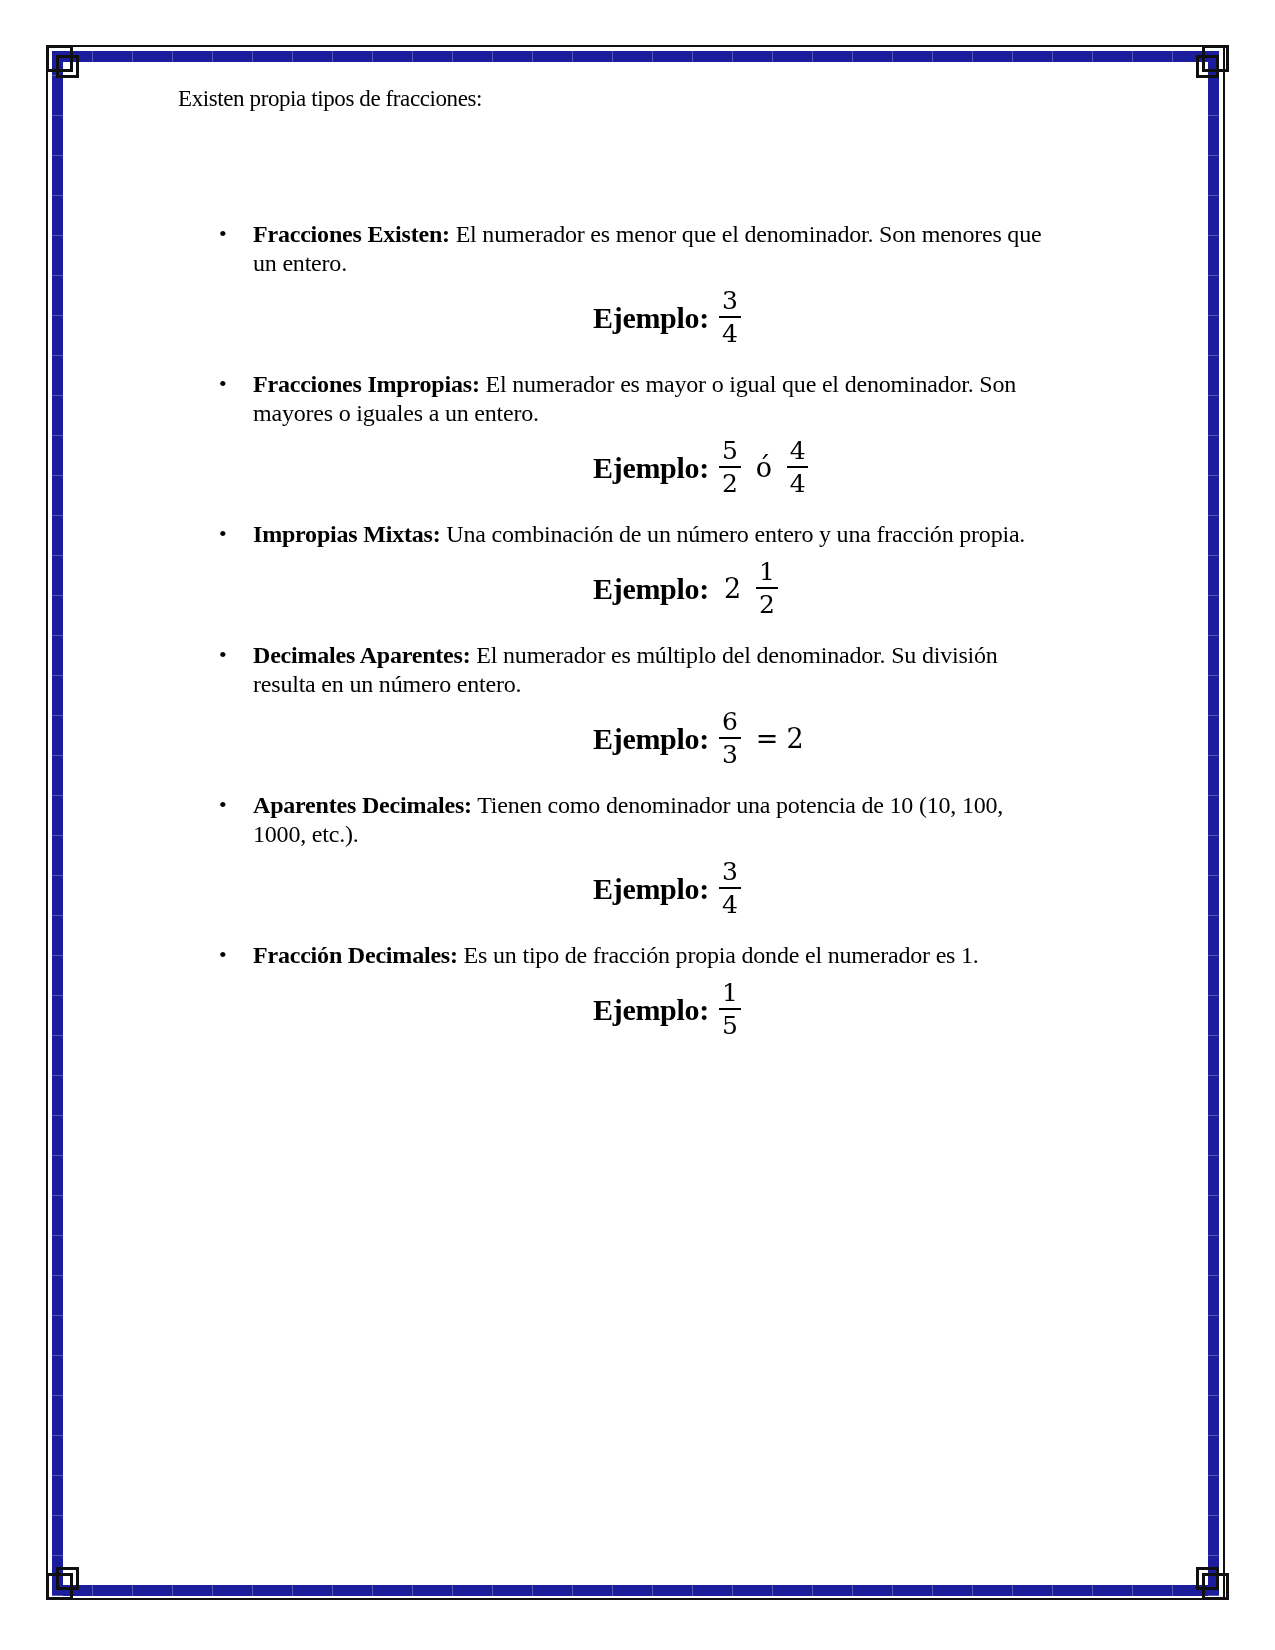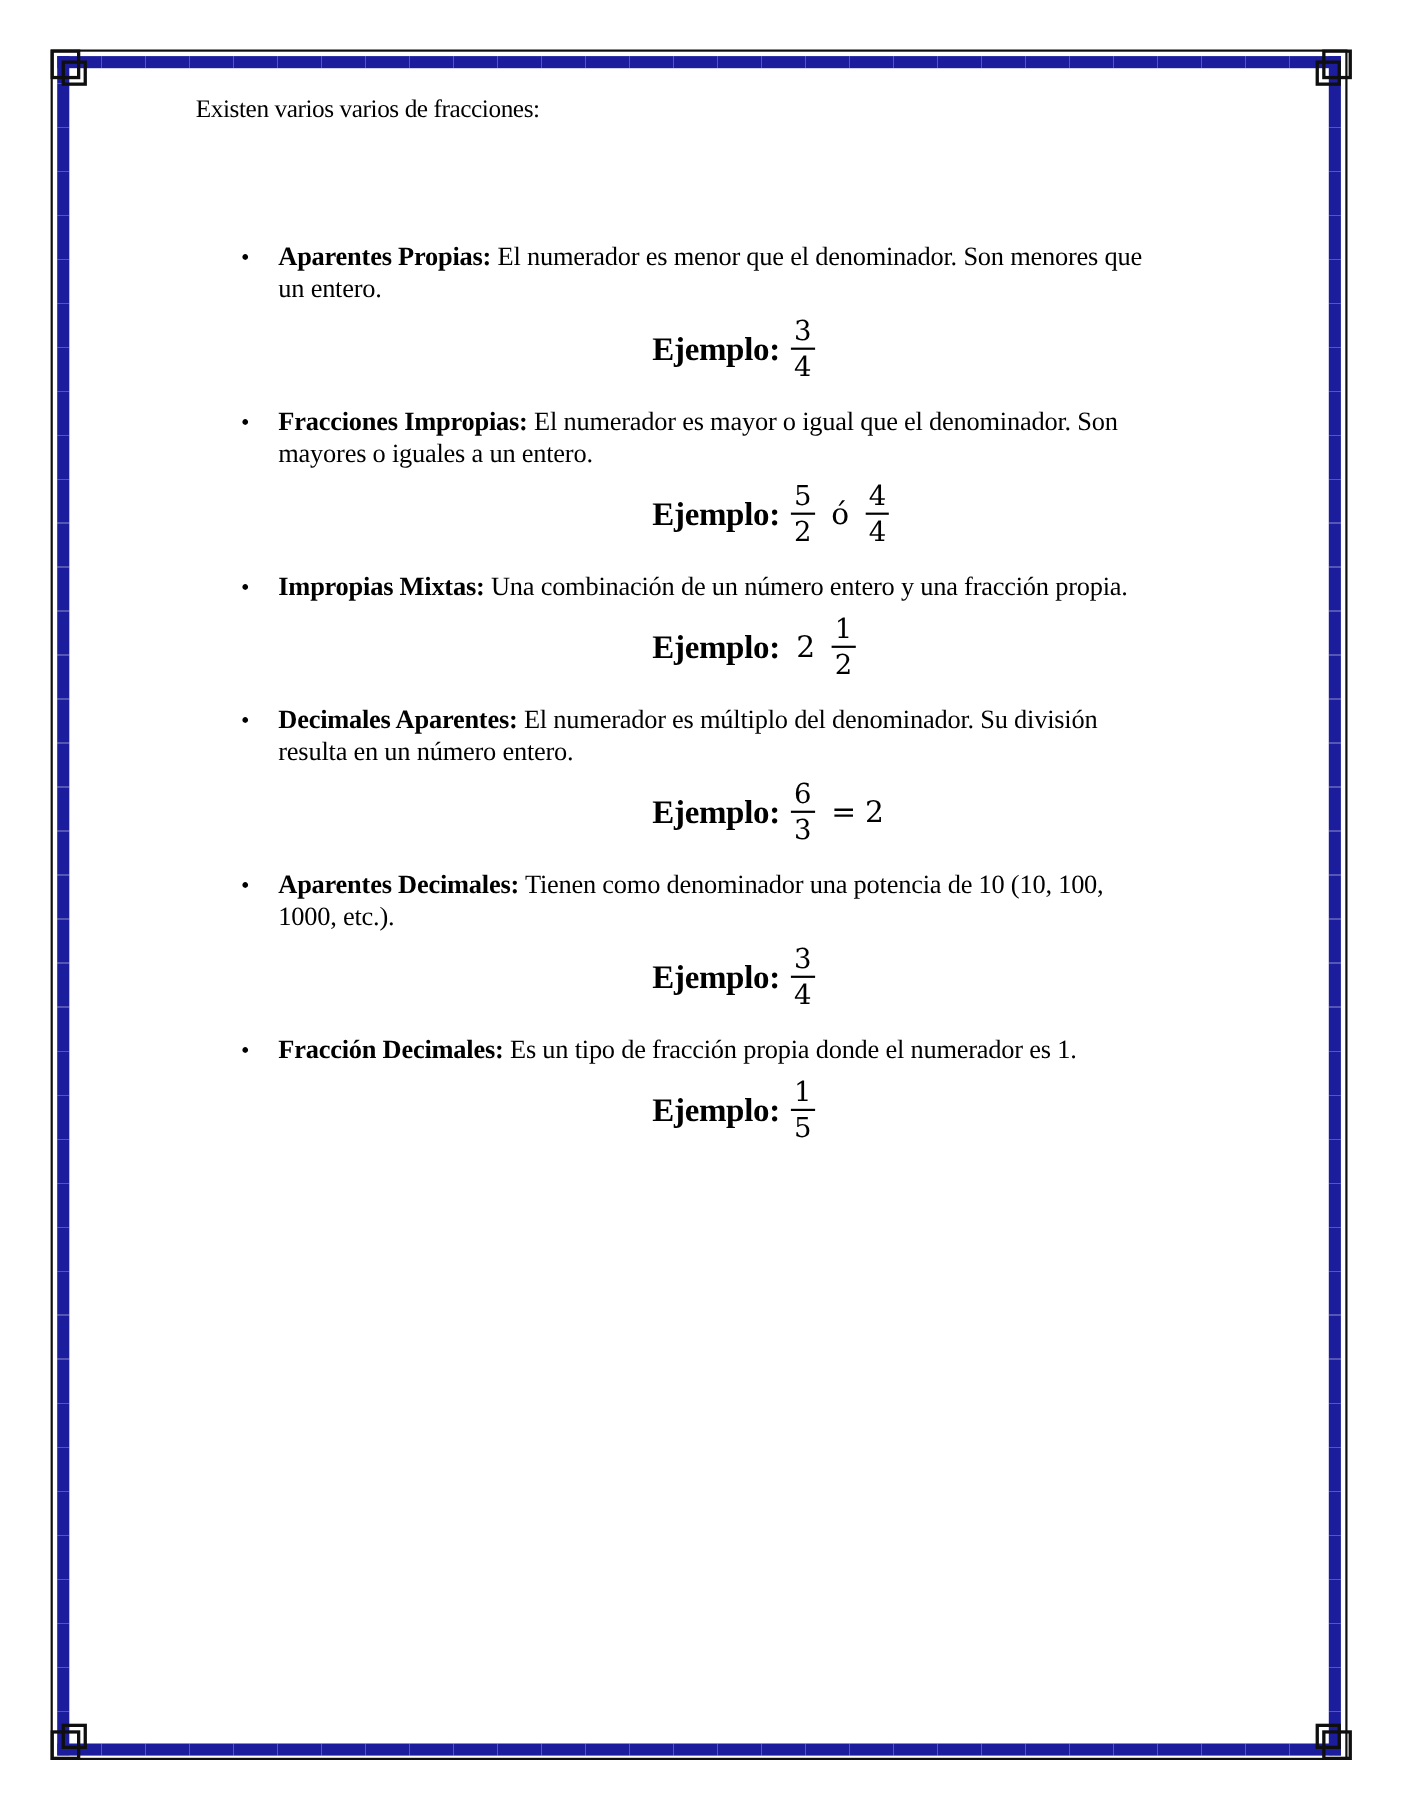--- a/index.html
+++ b/index.html
@@ -58,24 +58,24 @@
 <div class="sq sq-a tl-a"></div>
 <div class="sq sq-b tl-b"></div>
 <div class="sq sq-a tr-a"></div>
 <div class="sq sq-b tr-b"></div>
 <div class="sq sq-a bl-a"></div>
 <div class="sq sq-b bl-b"></div>
 <div class="sq sq-a br-a"></div>
 <div class="sq sq-b br-b"></div>
 
 <div class="content">
-  <p class="intro">Existen varios varios de fracciones:</p>
+  <p class="intro">Existen propia tipos de fracciones:</p>
   <ul class="types">
   <li>
-    <span class="bullet">•</span><span class="item-label">Aparentes Propias:</span> <span class="item-desc">El numerador es menor que el denominador. Son menores que
+    <span class="bullet">•</span><span class="item-label">Fracciones Existen:</span> <span class="item-desc">El numerador es menor que el denominador. Son menores que
 un entero.</span>
     <div class="example-row">
       <span class="ex-label">Ejemplo:</span>
 
   <span class="fraction">
     <span class="num">3</span>
     <span class="bar"></span>
     <span class="den">4</span>
   </span>
 </div>

